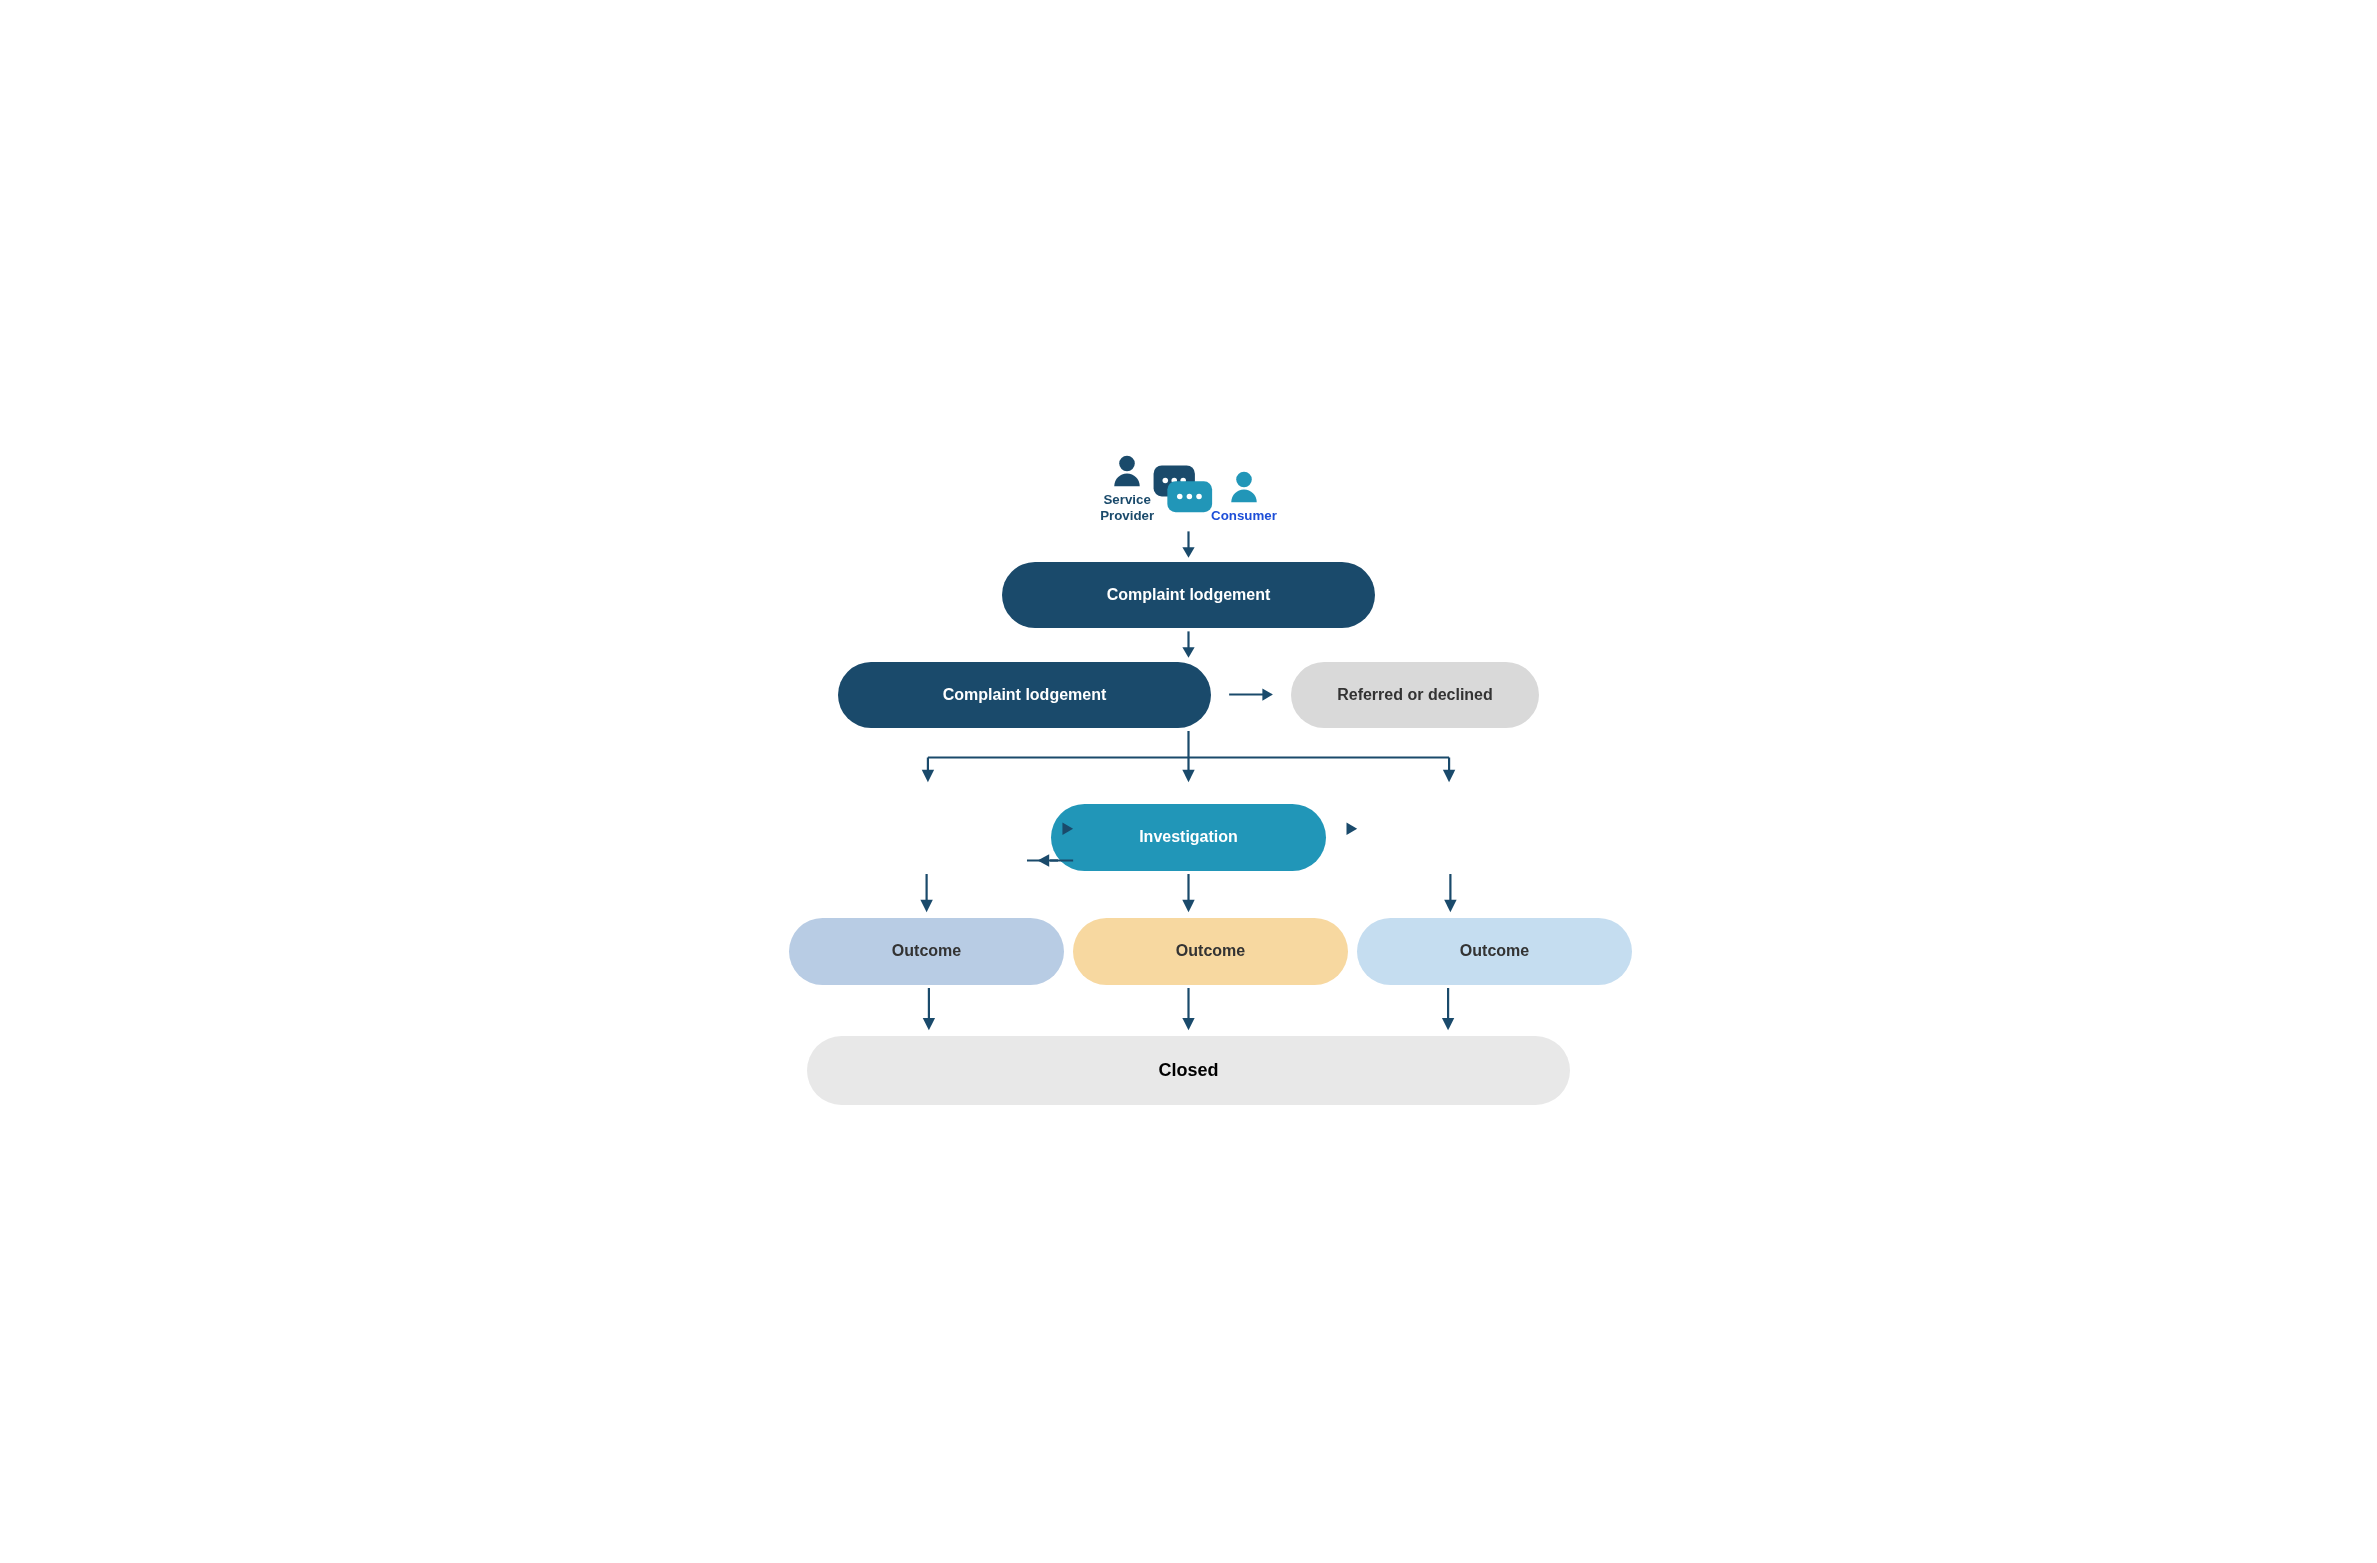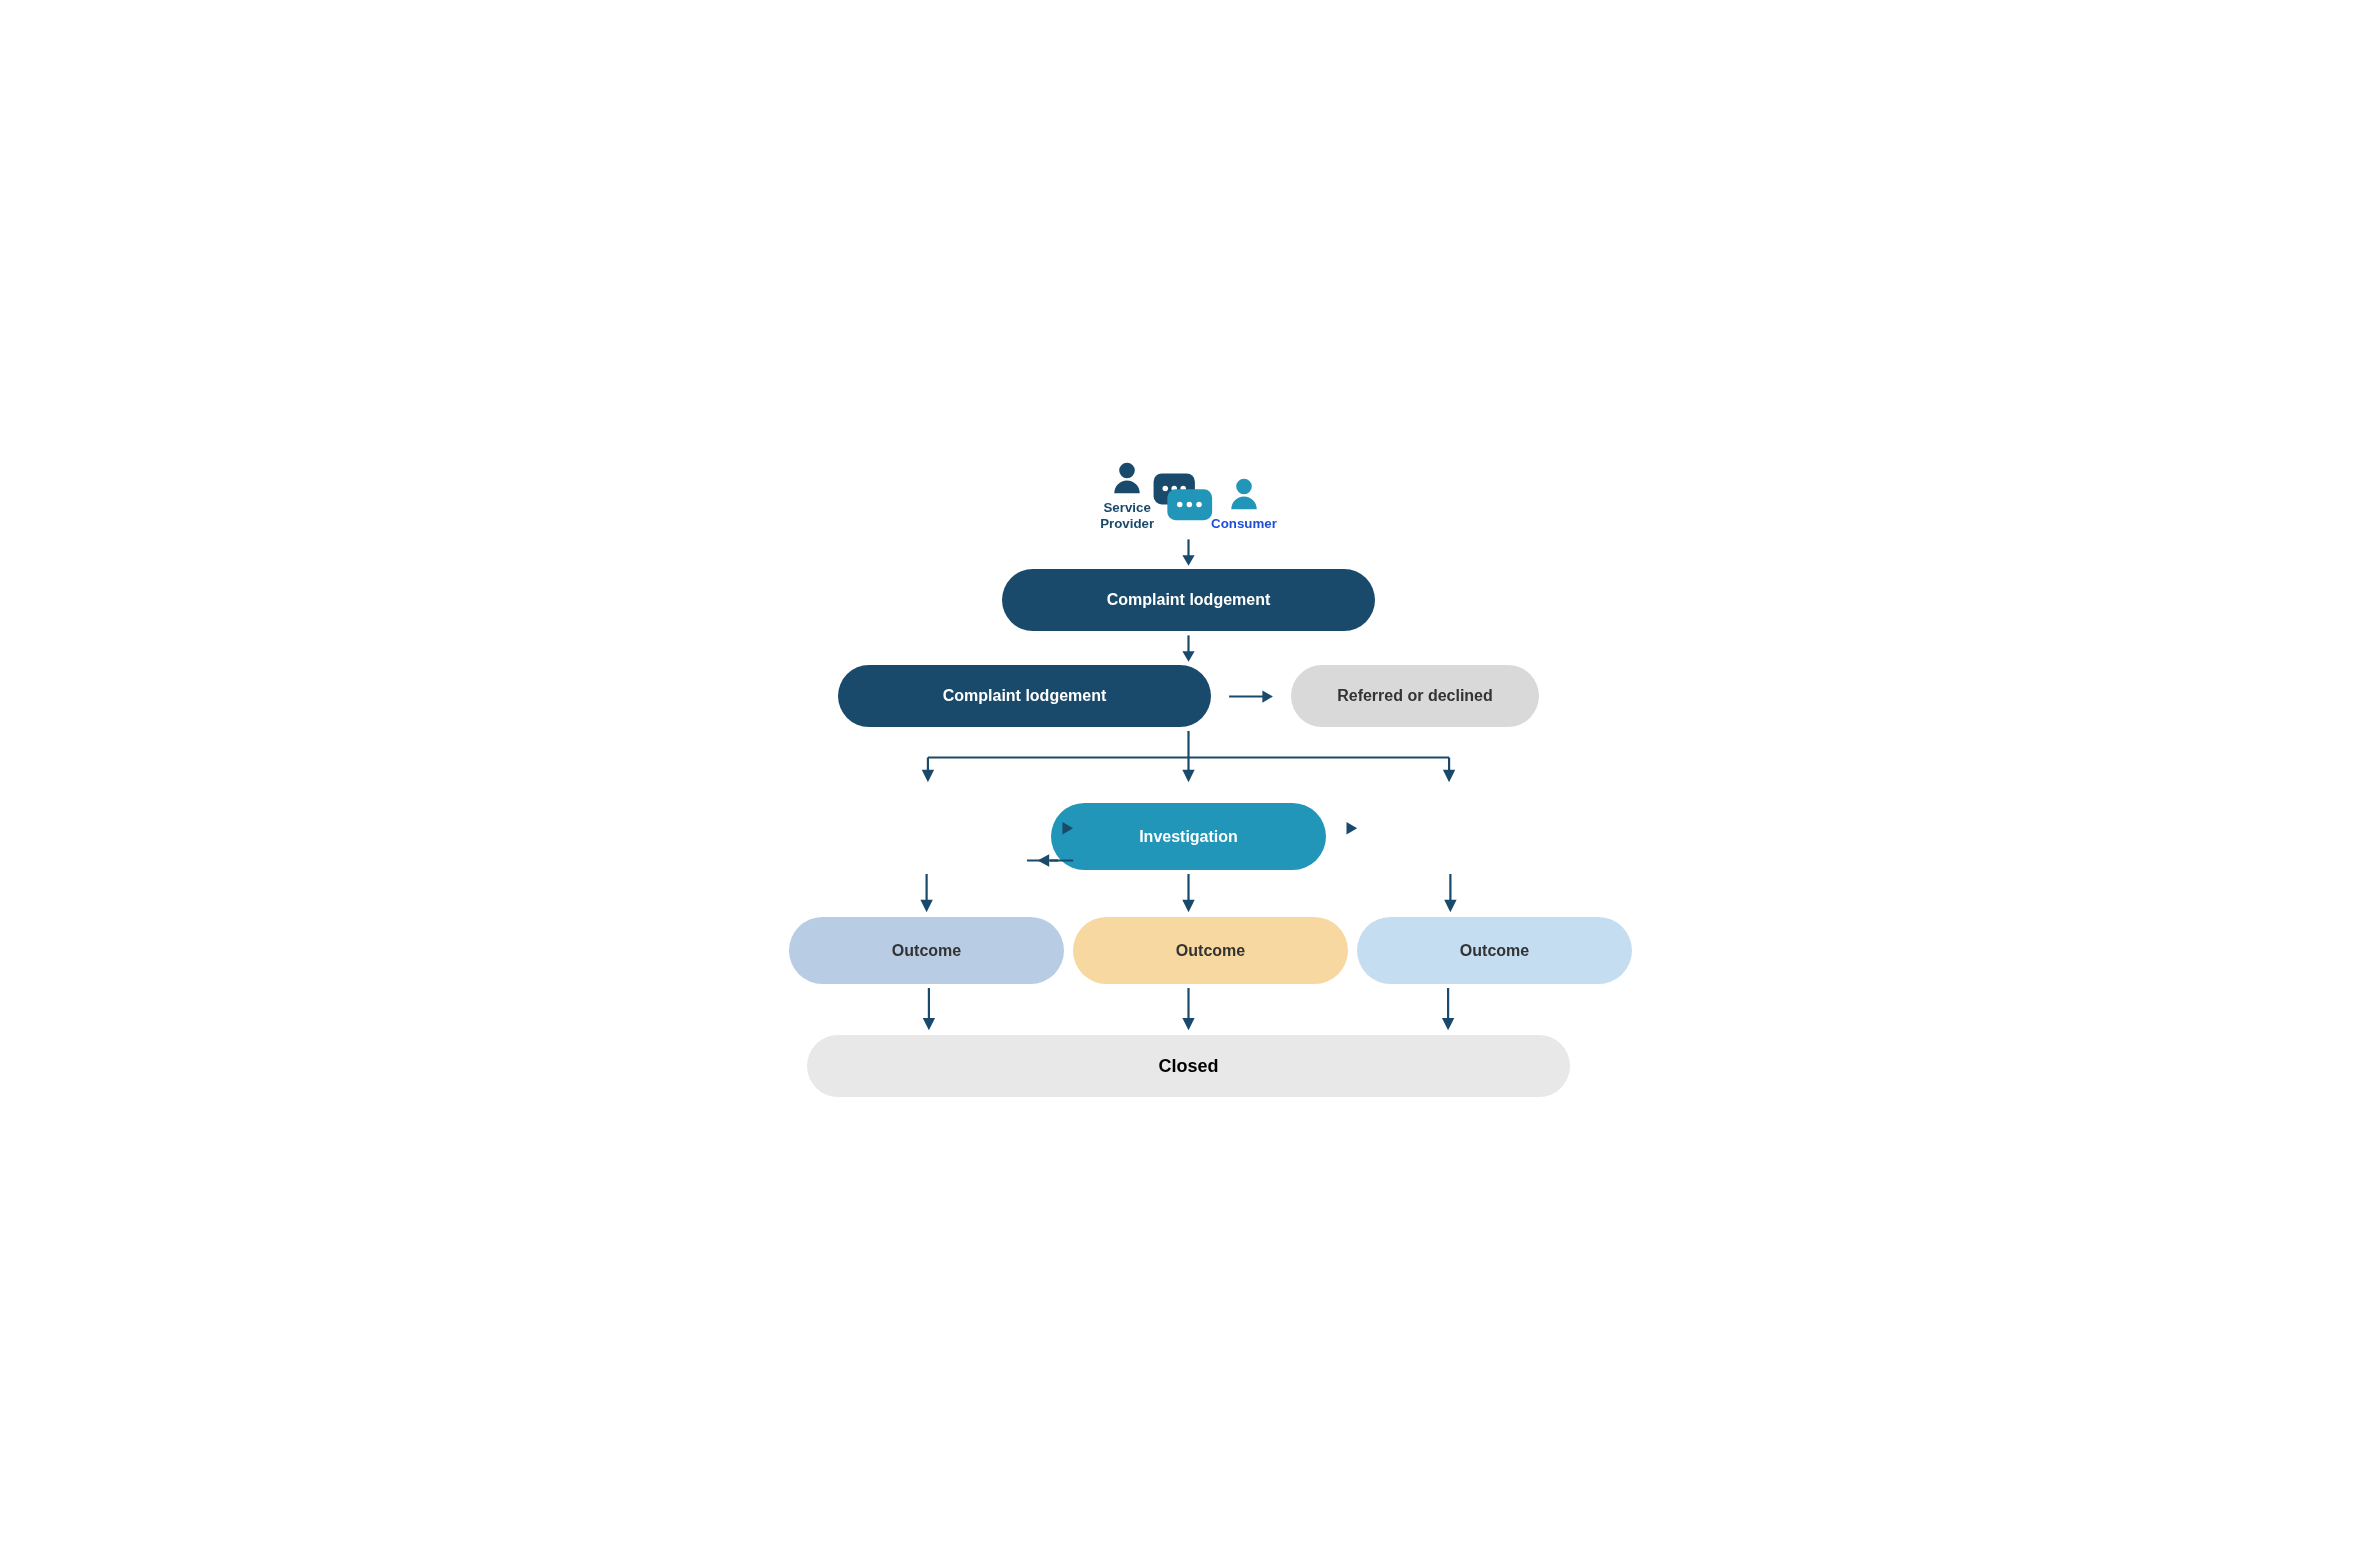--- a/index.html
+++ b/index.html
@@ -67,26 +67,25 @@
     .box-row {
       display: flex;
       justify-content: center;
       align-items: center;
       margin: 3.5px 0;
       position: relative;
     }
     .pill {
       border-radius: 35px;
       display: flex;
-      align-items: center;
       justify-content: center;
       font-weight: bold;
       font-size: 16px;
       text-align: center;
-      padding: 16px 35px;
+      padding: 24px 35px;
     }
     .pill-dark {
       background: #1a4a6b;
       color: #ffffff;
       width: 373px;
       min-height: 62px;
     }
     .pill-grey {
       background: #d9d9d9;
       color: #333;

